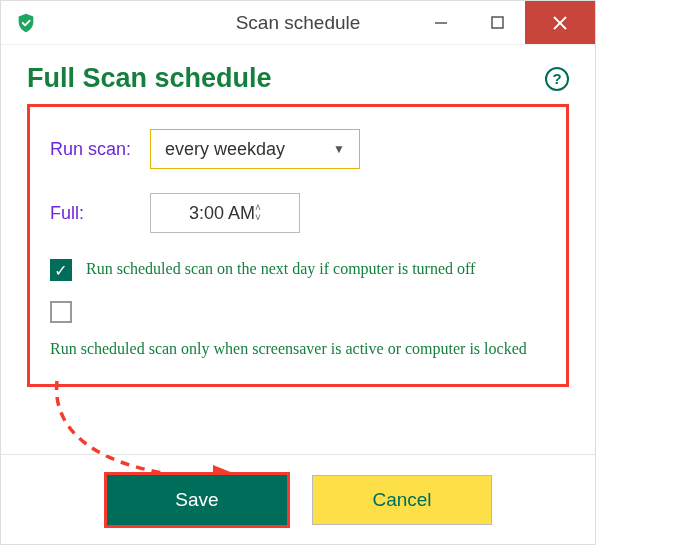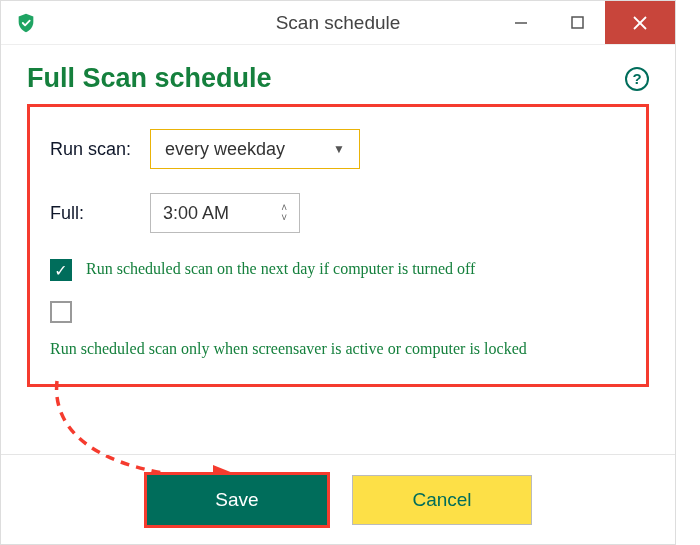--- a/index.html
+++ b/index.html
@@ -5,21 +5,21 @@
   * { box-sizing: border-box; margin: 0; padding: 0; }
   body {
     font-family: "Segoe UI", Arial, sans-serif;
     background: #fff;
     width: 700px;
     height: 545px;
     font-size: 18px;
     color: #333;
   }
   .window {
-    width: 676px;
+    width: 596px;
     height: 545px;
     border: 1px solid #ddd;
     position: relative;
     background: #fff;
   }
   .titlebar {
     height: 44px;
     display: flex;
     align-items: center;
     border-bottom: 1px solid #eee;
@@ -91,21 +91,21 @@
     position: relative;
   }
   .row {
     display: flex;
     align-items: center;
     margin-bottom: 24px;
   }
   .row-label {
     width: 100px;
     font-size: 18px;
-    color: #0f172a;
+    color: #6d28d9;
   }
   .select {
     border: 1px solid #eab308;
     height: 40px;
     display: flex;
     align-items: center;
     padding: 0 14px;
     min-width: 210px;
     justify-content: space-between;
     font-size: 18px;
@@ -115,23 +115,23 @@
   .select .chev {
     font-size: 12px;
     color: #555;
     margin-left: 20px;
   }
   .time-input {
     border: 1px solid #bbb;
     height: 40px;
     display: flex;
     align-items: center;
-    padding: 0 12px;
+    padding: 0 0;
     width: 150px;
-    justify-content: space-between;
+    justify-content: center;
     font-size: 18px;
     background: #fff;
   }
   .spinner {
     display: flex;
     flex-direction: column;
     line-height: 8px;
     font-size: 10px;
     color: #666;
     gap: 2px;

